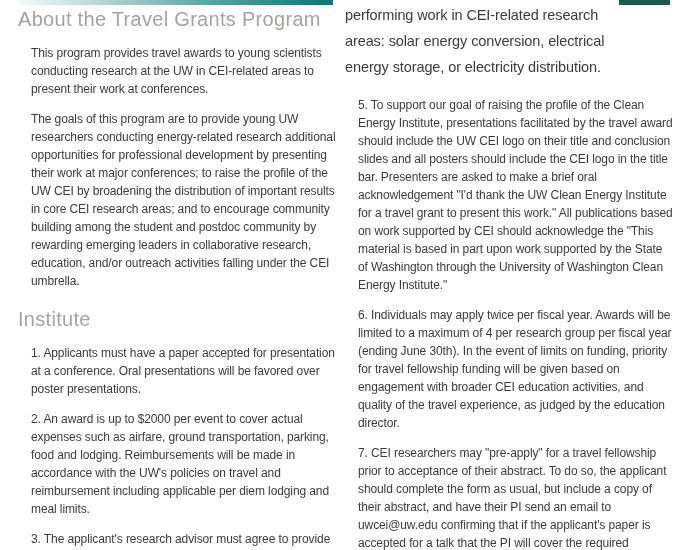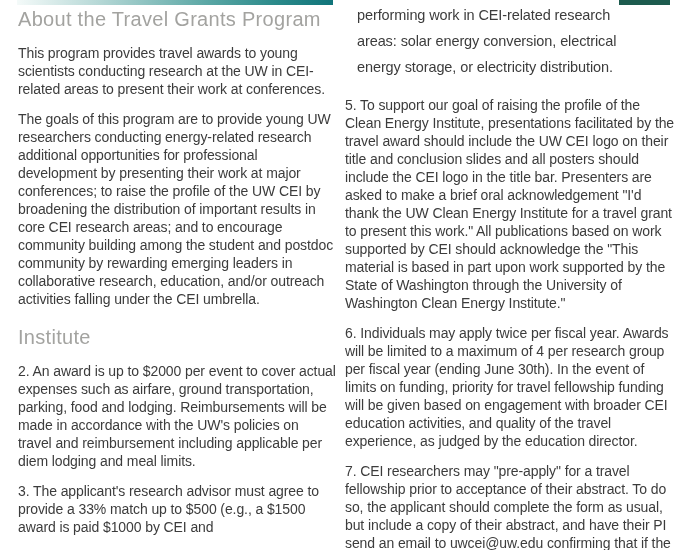--- a/index.html
+++ b/index.html
@@ -48,52 +48,53 @@
   }
   h2.sec-heading {
     font-size: 20px;
     line-height: 26px;
     font-weight: 300;
     color: #a3a3a0;
     letter-spacing: 0.3px;
     margin: 0 0 12px 0;
   }
   p.body-par {
-    font-size: 14px;
+    font-size: 12px;
     line-height: 18px;
     letter-spacing: -0.1px;
-    margin: 0 0 12px 0;
+    margin: 0 0 12px 13px;
   }
   p.body-par.goals { margin-bottom: 16px; }
   .guidelines-block { margin-top: 16px; }
   p.continuation-par {
     font-size: 14.5px;
     line-height: 26px;
     letter-spacing: -0.1px;
     width: 268px;
-    margin: 6px 0 16px 12px;
+    margin: 6px 0 16px 0;
   }
 </style>
 </head>
 <body>
 
 <div class="page">
 
   <div class="accent-bar-left"></div>
   <div class="accent-bar-right"></div>
 
   <div class="col col-left">
     <section>
       <h2 class="sec-heading">About the Travel Grants Program</h2>
       <p class="body-par">This program provides travel awards to young scientists conducting research at the UW in CEI-related areas to present their work at conferences.</p>
       <p class="body-par goals">The goals of this program are to provide young UW researchers conducting energy-related research additional opportunities for professional development by presenting their work at major conferences; to raise the profile of the UW CEI by broadening the distribution of important results in core CEI research areas; and to encourage community building among the student and postdoc community by rewarding emerging leaders in collaborative research, education, and/or outreach activities falling under the CEI umbrella.</p>
     </section>
 
     <section class="guidelines-block">
       <h2 class="sec-heading">Institute</h2>
+      <p class="body-par">1. Applicants must have a paper accepted for presentation at a conference. Oral presentations will be favored over poster presentations.</p>
       <p class="body-par">2. An award is up to $2000 per event to cover actual expenses such as airfare, ground transportation, parking, food and lodging. Reimbursements will be made in accordance with the UW's policies on travel and reimbursement including applicable per diem lodging and meal limits.</p>
       <p class="body-par">3. The applicant's research advisor must agree to provide a 33% match up to $500 (e.g., a $1500 award is paid $1000 by CEI and</p>
     </section>
   </div>
 
   <div class="col col-right">
     <p class="continuation-par">performing work in CEI-related research areas: solar energy conversion, electrical energy storage, or electricity distribution.</p>
     <p class="body-par">5. To support our goal of raising the profile of the Clean Energy Institute, presentations facilitated by the travel award should include the UW CEI logo on their title and conclusion slides and all posters should include the CEI logo in the title bar. Presenters are asked to make a brief oral acknowledgement "I'd thank the UW Clean Energy Institute for a travel grant to present this work." All publications based on work supported by CEI should acknowledge the "This material is based in part upon work supported by the State of Washington through the University of Washington Clean Energy Institute."</p>
     <p class="body-par">6. Individuals may apply twice per fiscal year. Awards will be limited to a maximum of 4 per research group per fiscal year (ending June 30th). In the event of limits on funding, priority for travel fellowship funding will be given based on engagement with broader CEI education activities, and quality of the travel experience, as judged by the education director.</p>
     <p class="body-par">7. CEI researchers may "pre-apply" for a travel fellowship prior to acceptance of their abstract. To do so, the applicant should complete the form as usual, but include a copy of their abstract, and have their PI send an email to uwcei@uw.edu confirming that if the applicant's paper is accepted for a talk that the PI will cover the required matching funds.</p>

